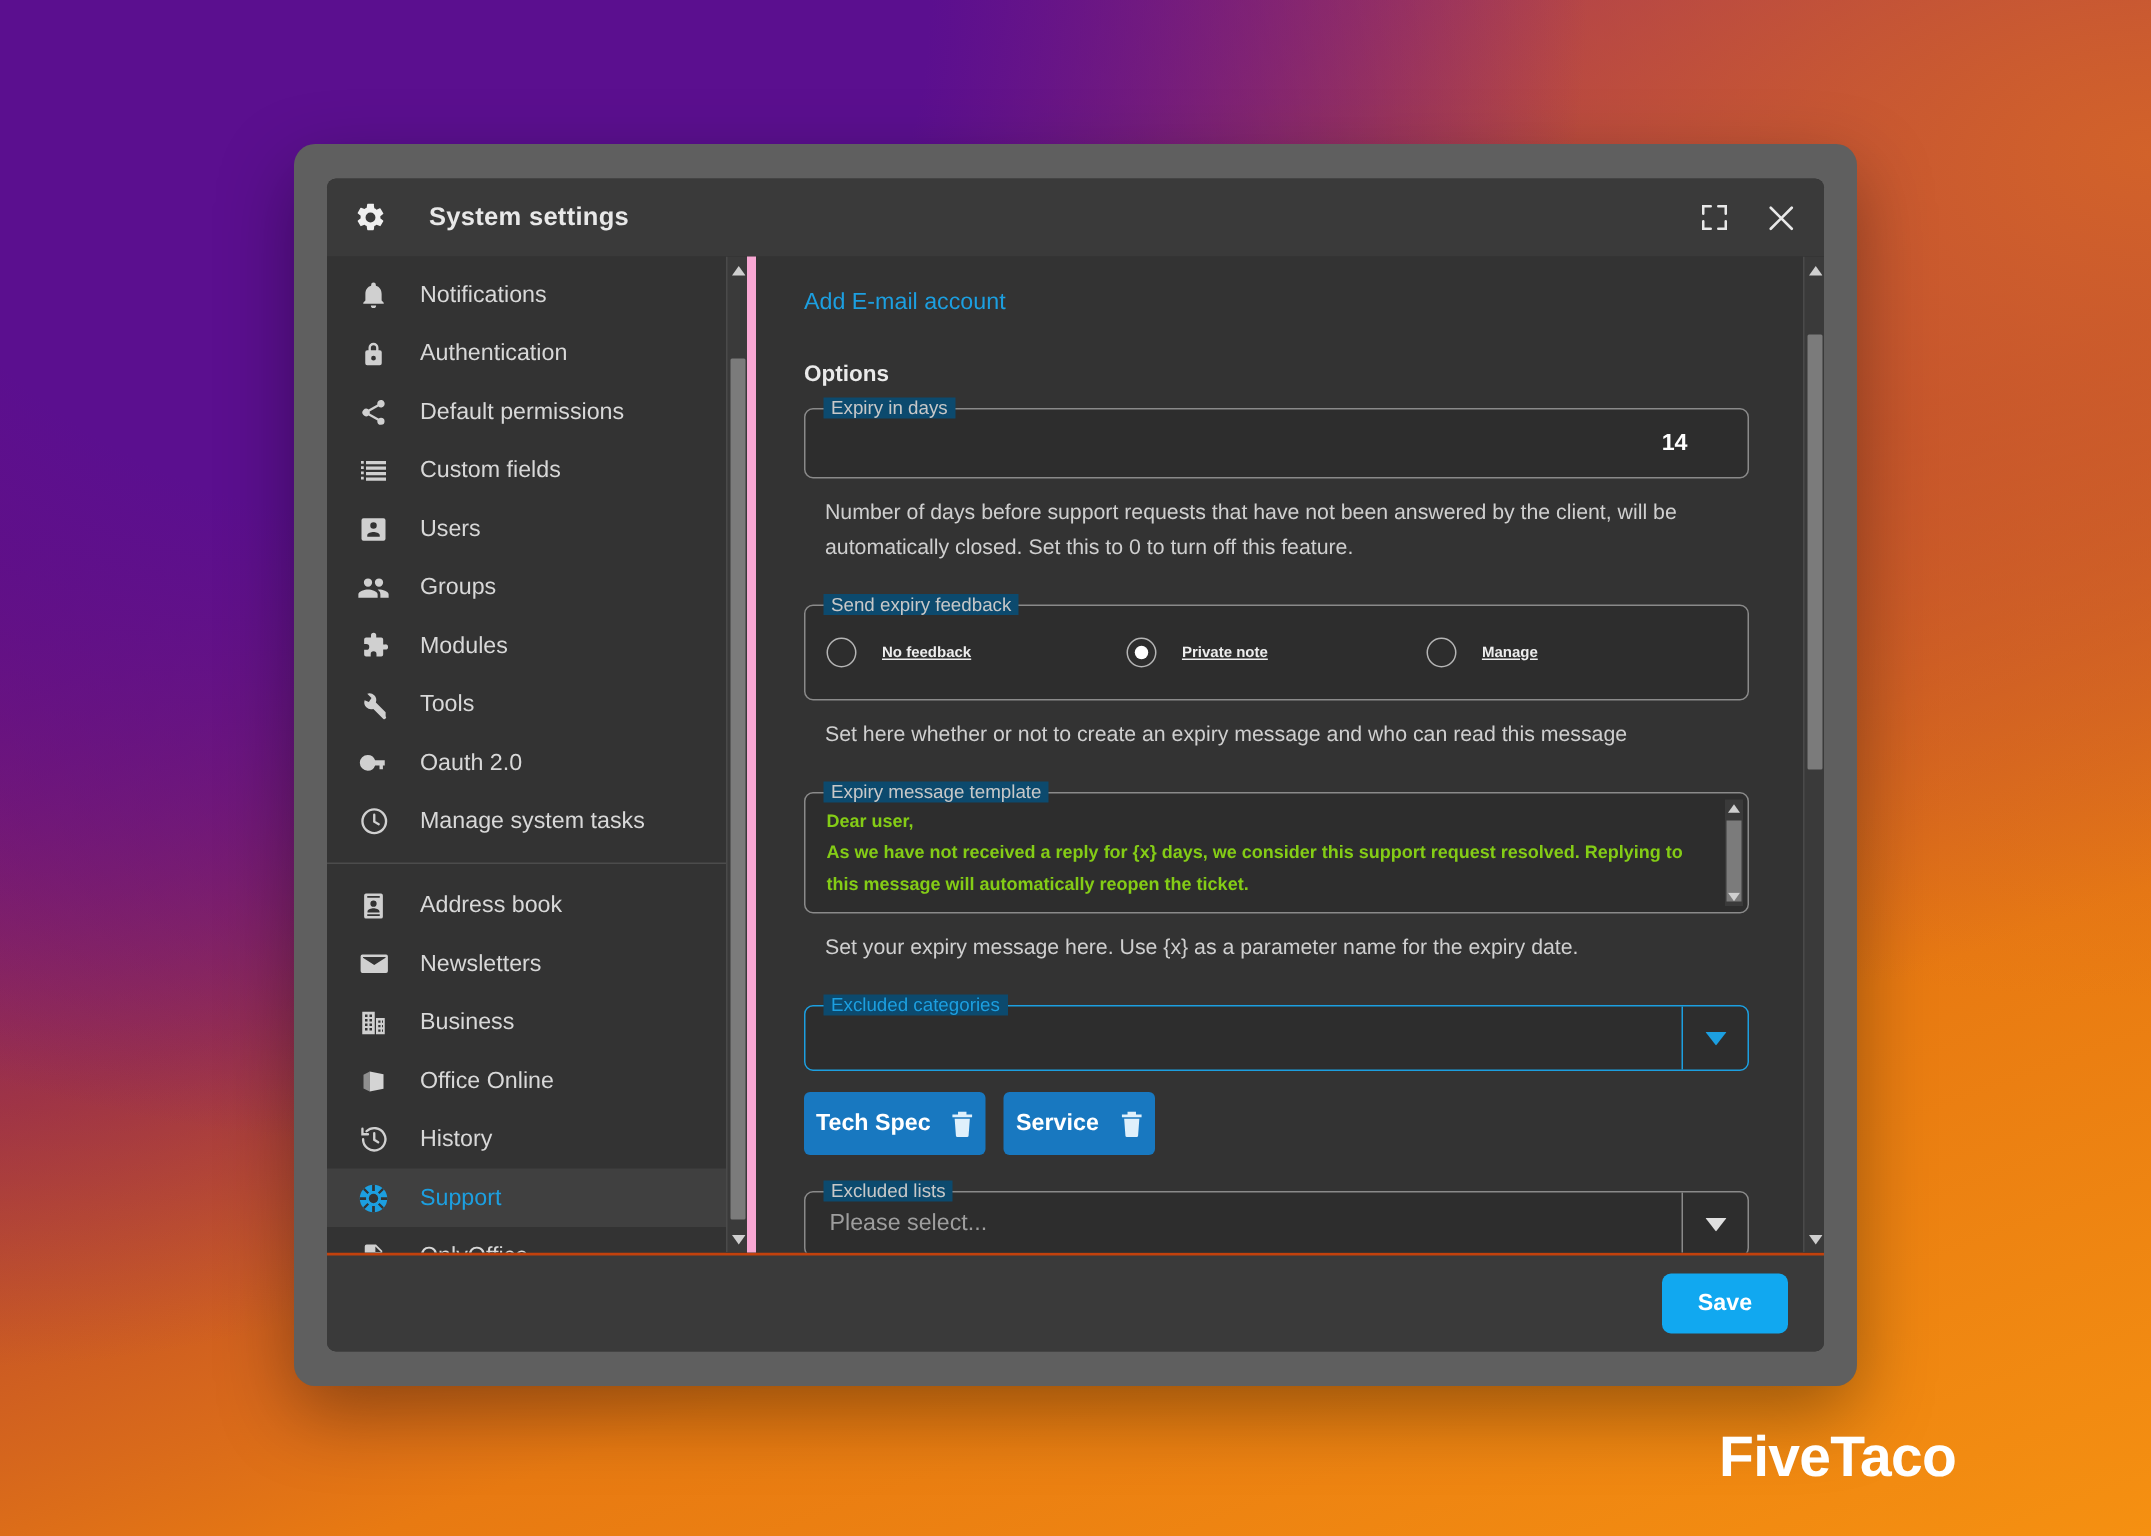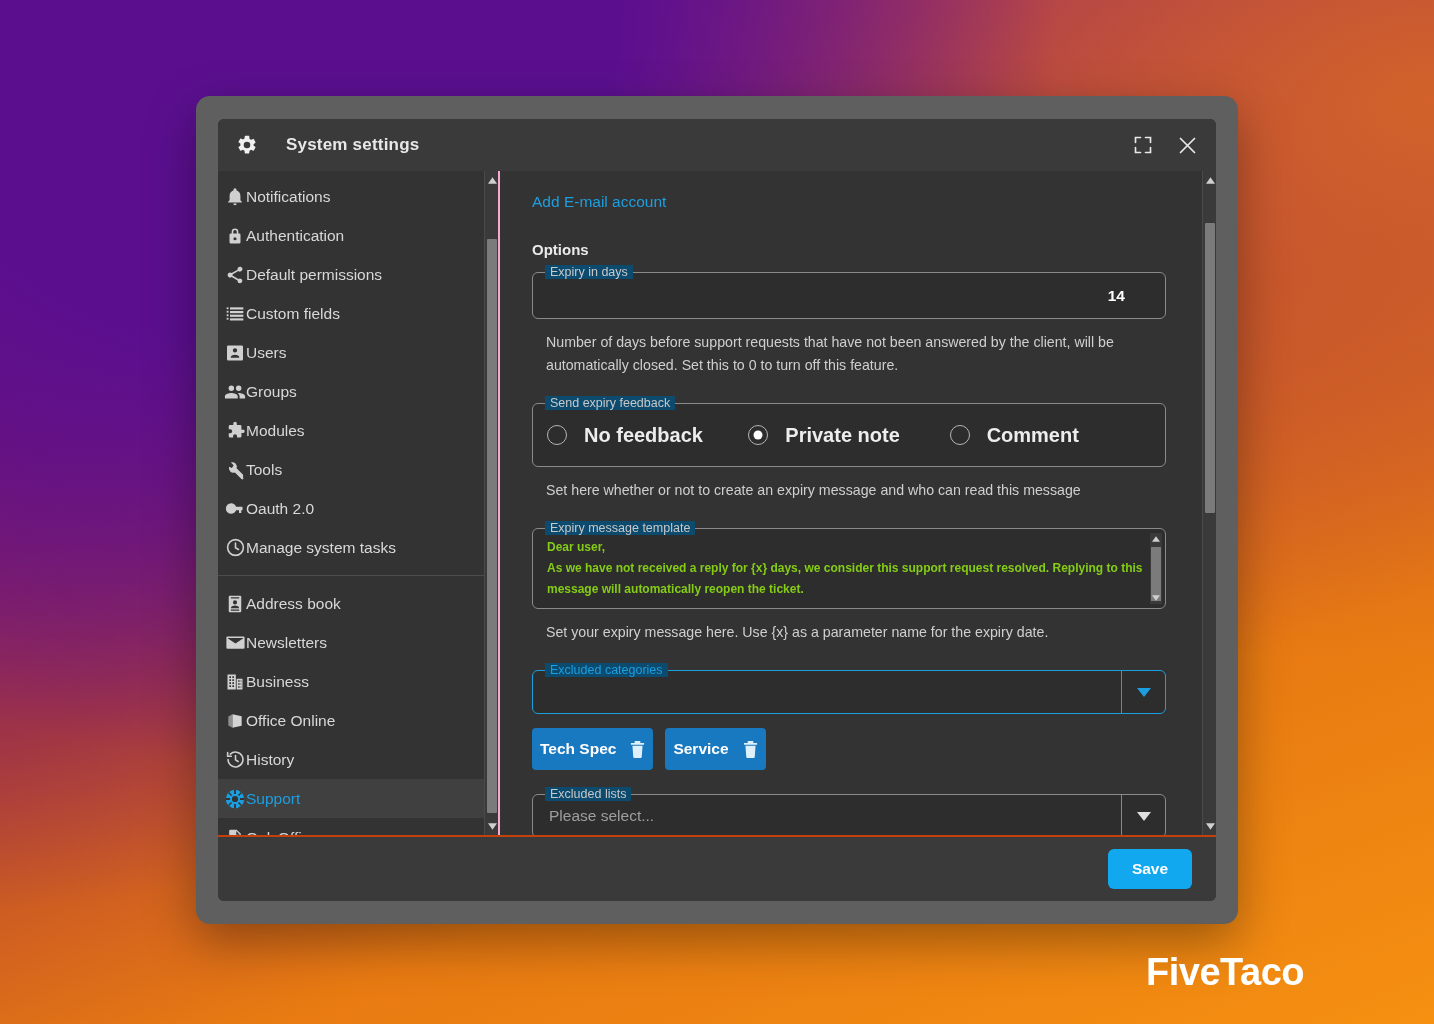--- a/index.html
+++ b/index.html
@@ -74,22 +74,22 @@
     flex: 0 0 280px;
     background: #333333;
     position: relative;
     overflow: hidden;
   }
   .nav-list { padding-top: 6px; }
   .nav-item {
     height: 39px;
     display: flex;
     align-items: center;
-    padding-left: 6px;
-    gap: 0;
+    padding-left: 20px;
+    gap: 20px;
     cursor: pointer;
     color: #d8d8d8;
     font-size: 15.5px;
   }
   .nav-item.active { background: #404040; color: #1c9fe0; }
   .nav-icon {
     width: 22px; height: 22px;
     flex: 0 0 22px;
     display: flex; align-items: center; justify-content: center;
   }
@@ -125,21 +125,21 @@
     cursor: pointer;
   }
   .sb-thumb.sidebar-thumb { top: 68px; bottom: 22px; }
   .sb-thumb.main-thumb { top: 52px; height: 290px; }
 
   
   .content-wrap {
     flex: 1;
     position: relative;
     background: #333333;
-    border-left: 2px solid #f9a8d4;
+    border-left: 6px solid #f9a8d4;
     overflow: hidden;
   }
   .content {
     position: absolute;
     inset: 0 14px 0 0;
     padding: 22px 36px 0 32px;
     overflow: hidden;
   }
 
   .link-email {
@@ -218,21 +218,21 @@
   }
   .radio-item.checked .radio-dot::after {
     content: "";
     position: absolute;
     left: 50%; top: 50%;
     transform: translate(-50%,-50%);
     width: 9px; height: 9px;
     border-radius: 50%;
     background: #ffffff;
   }
-  .radio-label { color: #ededed; font-size: 20px; font-weight: bold; }
+  .radio-label { color: #ededed; font-size: 10px; font-weight: bold; text-decoration: underline; }
 
   
   .ta-box { padding: 8px 0 8px 14px; position: relative; }
   .ta-text {
     color: #84cc16;
     font-size: 12px;
     font-weight: bold;
     line-height: 21px;
     white-space: pre-line;
     padding-right: 22px;
@@ -579,21 +579,21 @@
                 <div class="radio-item">
                   <span class="radio-dot"></span>
                   <span class="radio-label">No feedback</span>
                 </div>
                 <div class="radio-item checked">
                   <span class="radio-dot"></span>
                   <span class="radio-label">Private note</span>
                 </div>
                 <div class="radio-item">
                   <span class="radio-dot"></span>
-                  <span class="radio-label">Comment</span>
+                  <span class="radio-label">Manage</span>
                 </div>
               </div>
             </div>
           </div>
           <div class="helper">Set here whether or not to create an expiry message and who can read this message</div>
 
           
           <div class="field">
             <div class="field-box ta-box">
               <span class="field-label">Expiry message template</span>

